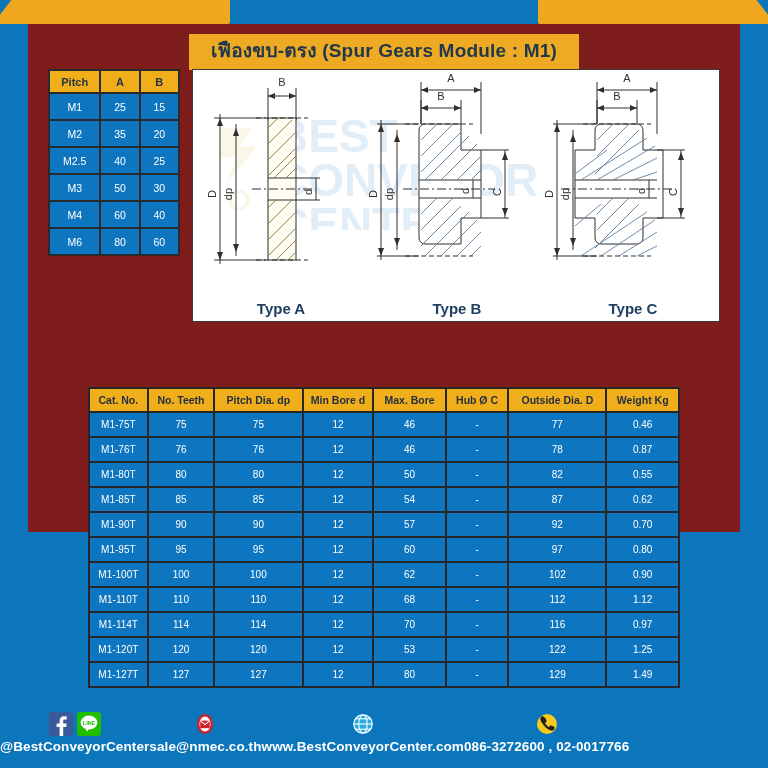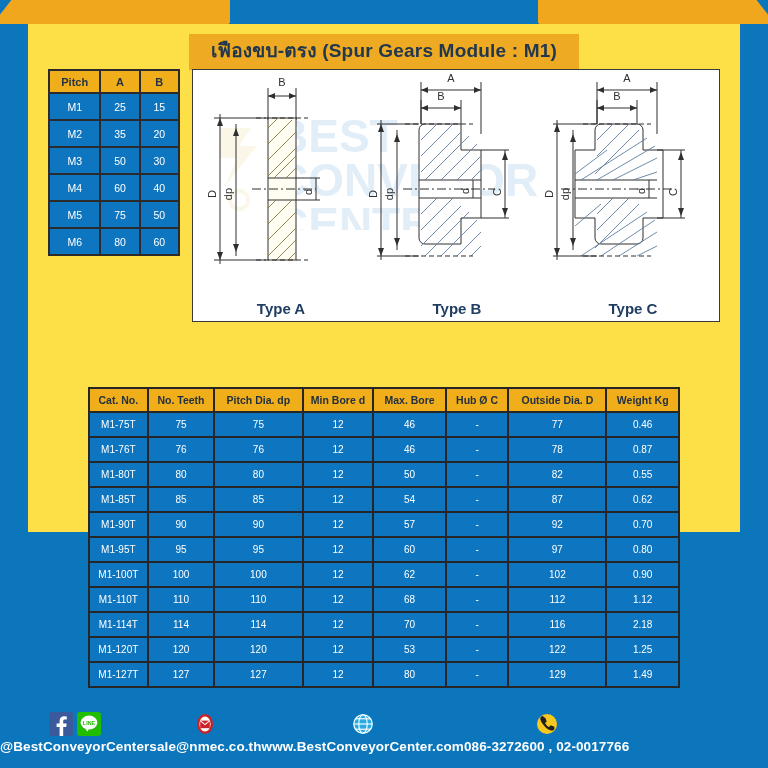--- a/index.html
+++ b/index.html
@@ -24,21 +24,21 @@
   .stripe-band.left  .s1 { left:2px; }
   .stripe-band.left  .s2 { left:118px; }
   .stripe-band.right .s1 { right:2px; }
   .stripe-band.right .s2 { right:118px; }
 
   
   .page {
     position:absolute;
     left:28px; top:24px;
     width:712px; height:508px;
-    background:#fde047;
+    background:#7f1d1d;
   }
 
   
   .title-wrap { position:absolute; left:0; top:10px; width:712px; text-align:center; }
   .title {
     display:inline-block;
     background:#EDAA22;
     color:#21374E;
     font-size:19px;
     font-weight:bold;
@@ -175,33 +175,33 @@
             <td class="c-pitch">M1</td>
             <td class="c-a">25</td>
             <td class="c-b">15</td>
           </tr>
           <tr>
             <td class="c-pitch">M2</td>
             <td class="c-a">35</td>
             <td class="c-b">20</td>
           </tr>
           <tr>
+            <td class="c-pitch">M2.5</td>
+            <td class="c-a">40</td>
+            <td class="c-b">25</td>
+          </tr>
+          <tr>
             <td class="c-pitch">M3</td>
             <td class="c-a">50</td>
             <td class="c-b">30</td>
           </tr>
           <tr>
             <td class="c-pitch">M4</td>
             <td class="c-a">60</td>
             <td class="c-b">40</td>
-          </tr>
-          <tr>
-            <td class="c-pitch">M5</td>
-            <td class="c-a">75</td>
-            <td class="c-b">50</td>
           </tr>
           <tr>
             <td class="c-pitch">M6</td>
             <td class="c-a">80</td>
             <td class="c-b">60</td>
           </tr>
         </tbody>
     </table>
 
     <div class="diagrams">
@@ -548,21 +548,21 @@
             <td class="w-wt">1.12</td>
           </tr>
           <tr>
             <td class="w-cat">M1-114T</td>
             <td class="w-teeth">114</td>
             <td class="w-pitch">114</td>
             <td class="w-minb">12</td>
             <td class="w-maxb">70</td>
             <td class="w-hub">-</td>
             <td class="w-od">116</td>
-            <td class="w-wt">2.18</td>
+            <td class="w-wt">0.97</td>
           </tr>
           <tr>
             <td class="w-cat">M1-120T</td>
             <td class="w-teeth">120</td>
             <td class="w-pitch">120</td>
             <td class="w-minb">12</td>
             <td class="w-maxb">53</td>
             <td class="w-hub">-</td>
             <td class="w-od">122</td>
             <td class="w-wt">1.25</td>

